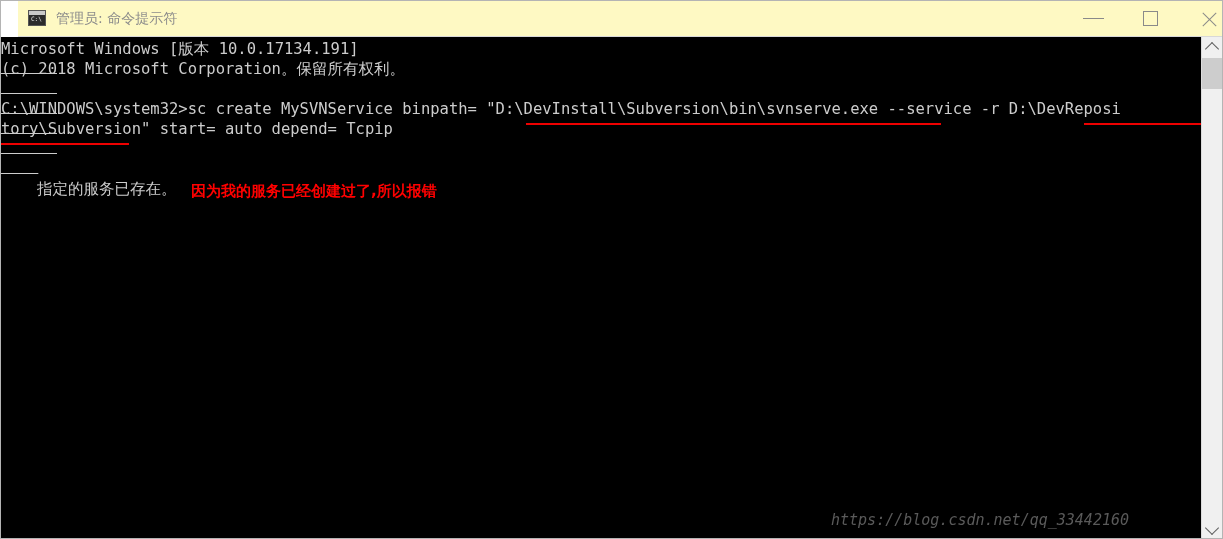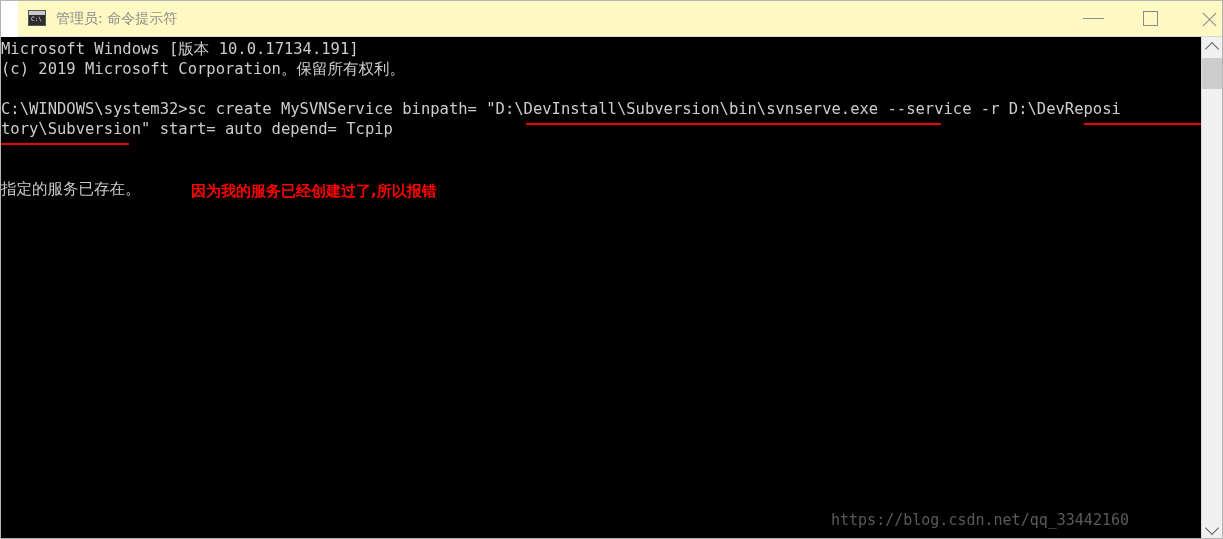--- a/index.html
+++ b/index.html
@@ -121,34 +121,35 @@
   .console-text {
     position: absolute;
     left: 0; top: 0;
     width: 964px;
     font-family: "DejaVu Sans Mono", "Liberation Mono", monospace;
     font-size: 15.5px;
     line-height: 20px;
     color: #cccccc;
     white-space: pre;
     letter-spacing: 0px;
+    text-decoration: underline;
   }
   .line {
     position: absolute;
     left: 0;
     height: 20px;
     white-space: pre;
     color: #cccccc;
   }
   .l1 { top: 2px; }
   .l2 { top: 22px; }
   .l3 { top: 62px; text-align: center; }
   .l4 { top: 82px; }
   .l5 { top: 102px; }
-  .l6 { top: 142px; }
+  .l6 { top: 142px; margin-left: 36px; }
   .l7 { top: 202px; }
 
   
   .annotation {
     position: absolute;
     left: 190px;
     top: 144px;
     font-family: "DejaVu Sans", "Liberation Sans", sans-serif;
     font-size: 15px;
     line-height: 20px;
@@ -170,20 +171,21 @@
   
   .watermark {
     position: absolute;
     left: 830px;
     top: 473px;
     font-family: "DejaVu Sans Mono", "Liberation Mono", monospace;
     font-size: 15px;
     line-height: 20px;
     color: #5a5a5a;
     white-space: pre;
+    font-style: italic;
   }
 
   
   .scrollbar {
     position: absolute;
     left: 1200px;
     top: 36px;
     width: 21px;
     height: 502px;
     background: #f0f0f0;
@@ -234,21 +236,21 @@
       <div class="glyph-max"></div>
     </div>
     <div class="win-btn win-btn-close">
       <div class="glyph-close"></div>
     </div>
   </div>
 
   <div class="console">
     <div class="console-text">
       <div class="line l1">Microsoft Windows [版本 10.0.17134.191]</div>
-      <div class="line l2">(c) 2019 Microsoft Corporation。保留所有权利。</div>
+      <div class="line l2">(c) 2018 Microsoft Corporation。保留所有权利。</div>
       <div class="line l3">C:\WINDOWS\system32&gt;sc create MySVNService binpath= "D:\DevInstall\Subversion\bin\svnserve.exe --service -r D:\DevReposi</div>
       <div class="line l4">tory\Subversion" start= auto depend= Tcpip</div>
       <div class="line l6">指定的服务已存在。</div>
     </div>
 
     <div class="underline ul-1"></div>
     <div class="underline ul-2"></div>
     <div class="underline ul-3"></div>
 
     <div class="annotation">因为我的服务已经创建过了,所以报错</div>

